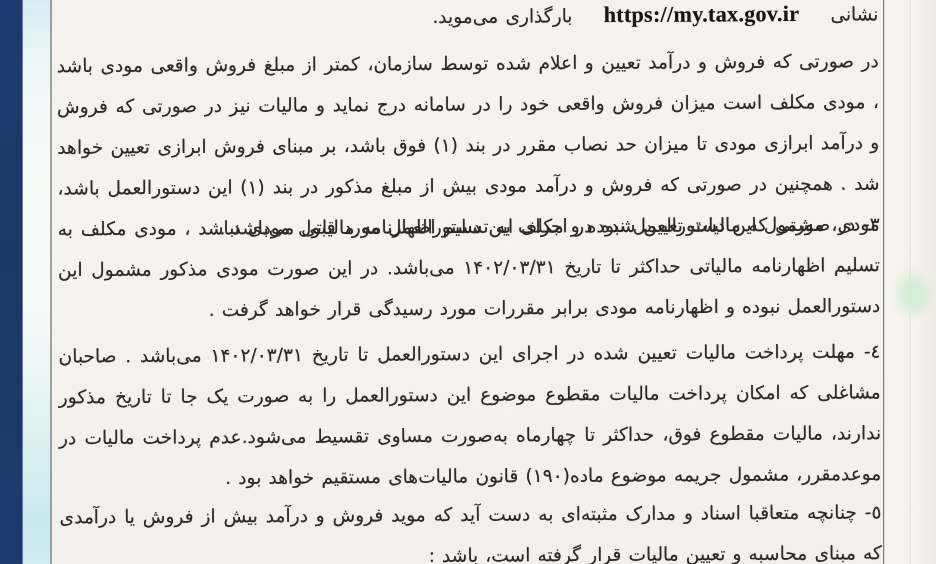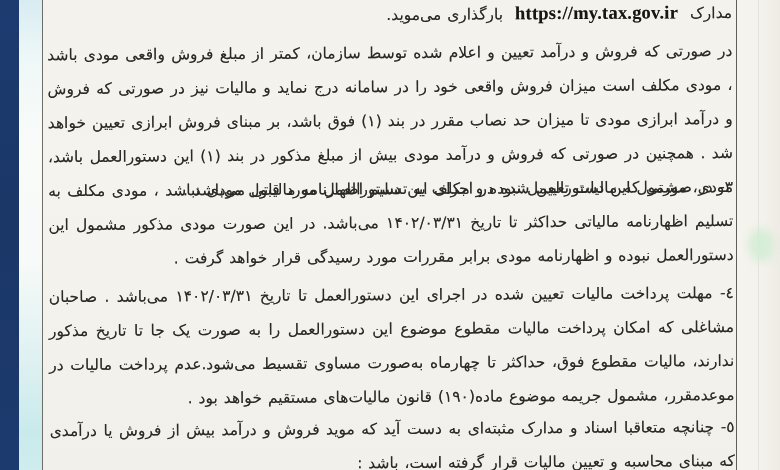--- a/index.html
+++ b/index.html
@@ -95,21 +95,21 @@
     text-align: right !important;
     line-height: 28px;
   }
   .cont-line .url {
     font-family: "Liberation Serif", "DejaVu Serif", serif;
     font-weight: bold;
     font-size: 18.5px;
     color: #181613;
     direction: ltr;
     unicode-bidi: embed;
-    margin: 0 6px;
+    margin: 0 20px;
     letter-spacing: .2px;
   }
 
   .p-intro   { top: 34px;  }
   .p-clause3 { top: 170px; }
   .p-clause4 { top: 276px; }
   .p-clause5 { top: 410px; }
 </style>
 </head>
 <body>
@@ -124,21 +124,21 @@
   <div class="frame-left"></div>
   <div class="frame-right"></div>
 
   <div class="right-margin"></div>
   <div class="right-margin-crease"></div>
   <div class="green-smudge"></div>
 
   <div class="doc-body">
 
     <p class="cont-line">
-      <span>مدارک</span>
+      <span>نشانی</span>
       <span class="url">https://my.tax.gov.ir</span>
       <span>بارگذاری می‌موید.</span>
     </p>
 
     <p class="p-intro">در صورتی که فروش و درآمد تعیین و اعلام شده توسط سازمان، کمتر از مبلغ فروش واقعی مودی باشد ، مودی مکلف است میزان فروش واقعی خود را در سامانه درج نماید و مالیات نیز در صورتی که فروش و درآمد ابرازی مودی تا میزان حد نصاب مقرر در بند (۱) فوق باشد، بر مبنای فروش ابرازی تعیین خواهد شد . همچنین در صورتی که فروش و درآمد مودی بیش از مبلغ مذکور در بند (۱) این دستورالعمل باشد، مودی، مشمول این دستورالعمل نبوده و مکلف به تسلیم اظهارنامه مالیاتی می‌باشد .</p>
 
     <p class="p-clause3">٣- در صورتی که مالیات تعیین شده در اجرای این دستورالعمل مورد قبول مودی نباشد ، مودی مکلف به تسلیم اظهارنامه مالیاتی حداکثر تا تاریخ ۱۴۰۲/۰۳/۳۱ می‌باشد. در این صورت مودی مذکور مشمول این دستورالعمل نبوده و اظهارنامه مودی برابر مقررات مورد رسیدگی قرار خواهد گرفت .</p>
 
     <p class="p-clause4">٤- مهلت پرداخت مالیات تعیین شده در اجرای این دستورالعمل تا تاریخ ۱۴۰۲/۰۳/۳۱ می‌باشد . صاحبان مشاغلی که امکان پرداخت مالیات مقطوع موضوع این دستورالعمل را به صورت یک جا تا تاریخ مذکور ندارند، مالیات مقطوع فوق، حداکثر تا چهارماه به‌صورت مساوی تقسیط می‌شود.عدم پرداخت مالیات در موعدمقرر، مشمول جریمه موضوع ماده(۱۹۰) قانون مالیات‌های مستقیم خواهد بود .</p>
 

